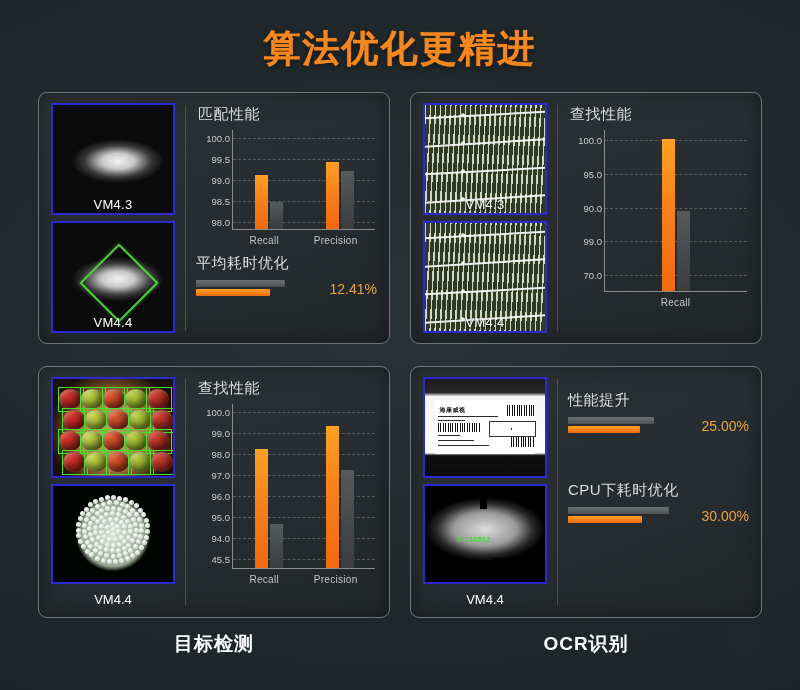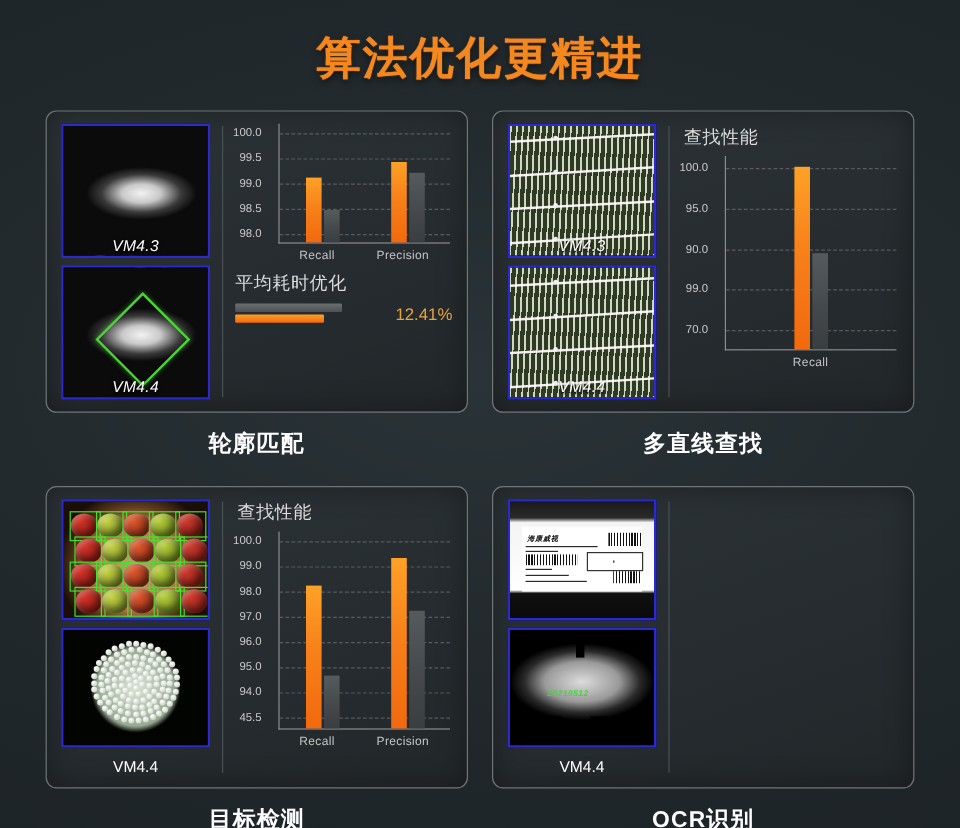--- a/index.html
+++ b/index.html
@@ -42,21 +42,21 @@
     text-align:center;font-size:19px;font-weight:bold;color:#ffffff;
     margin-top:13px;letter-spacing:1px;
   }
 
   .imgcol{width:124px;display:flex;flex-direction:column;gap:6px;flex:0 0 auto;}
   .divider{width:1px;background:#4a5054;margin:2px 10px 2px 10px;flex:0 0 auto;}
   .datacol{flex:1;min-width:0;position:relative;}
 
   .thumb{
     position:relative;border:2px solid #2a2ad0;background:#05050a;
-    overflow:hidden;flex:1;font-style:italic;
+    overflow:hidden;flex:1;
   }
   .thumb-label{
     position:absolute;left:0;right:0;bottom:1px;text-align:center;
     font-size:13px;color:#fff;text-shadow:0 1px 3px #000;letter-spacing:.3px;
   }
   .lbl-outside{text-align:center;font-size:13px;color:#fff;margin-top:2px;}
 
   
   .art{position:absolute;inset:0;}
   .art-metal{
@@ -107,21 +107,21 @@
       radial-gradient(ellipse 60px 32px at 50% 45%, #dcdcdc 0%, #9a9a9a 52%, #2a2a2a 80%, #000 100%),
       #000;
   }
   .art-metalpart .notch{position:absolute;background:#000;}
   .art-metalpart .gtxt{position:absolute;left:26%;top:52%;font-size:7px;color:#3bdd2a;font-weight:bold;letter-spacing:.4px;}
 
   
   .chart-title{font-size:15px;color:#dcdcdc;margin:2px 0 6px 2px;letter-spacing:.5px;}
   .chart{position:relative;}
   .yaxis{position:absolute;left:0;top:0;bottom:0;width:34px;}
-  .ytick{position:absolute;right:12px;transform:translateY(-50%);
+  .ytick{position:absolute;right:0;transform:translateY(-50%);
     font-size:9.5px;color:#c9c9c9;white-space:nowrap;}
   .plot{position:absolute;left:36px;right:2px;top:0;bottom:18px;
     border-left:1.3px solid #8c8c8c;border-bottom:1.3px solid #8c8c8c;}
   .gline{position:absolute;left:0;right:0;height:0;
     border-top:1px dashed #6b6b6b;opacity:.75;}
   .bars{position:absolute;inset:0;display:flex;justify-content:space-around;align-items:flex-end;}
   .grp{display:flex;align-items:flex-end;gap:2px;height:100%;position:relative;}
   .bar{width:13px;}
   .bar.o{background:linear-gradient(180deg,#FFA127 0%,#F7811A 45%,#F2690E 100%);}
   .bar.g{background:linear-gradient(180deg,#555b5d 0%,#45494b 55%,#3a3e40 100%);}
@@ -158,20 +158,21 @@
             <div class="art art-metal"></div>
             <div class="thumb-label">VM4.3</div>
           </div>
           <div class="thumb">
             <div class="art art-metal v2"></div>
             <div class="thumb-label">VM4.4</div>
           </div>
         </div>
         <div class="divider"></div>
         <div class="datacol">
+          <div class="chart-title">匹配性能</div>
           <div class="chart" id="chart0" style="height:118px">
               <div class="yaxis">
                 <div class="ytick" style="top: 91.6667px;">98.0</div>
                 <div class="ytick" style="top: 70.8333px;">98.5</div>
                 <div class="ytick" style="top: 50px;">99.0</div>
                 <div class="ytick" style="top: 29.1667px;">99.5</div>
                 <div class="ytick" style="top: 8.33333px;">100.0</div>
               </div>
               <div class="plot">
                 <div class="gline" style="top: 91.6667px;"></div>
@@ -200,21 +201,20 @@
             <div class="metric-row">
               <div class="metric-bars">
                 <div class="mbar top" style="width:72%"></div>
                 <div class="mbar bot" style="width:60%"></div>
               </div>
               <div class="metric-val">12.41%</div>
             </div>
           </div>
         </div>
       </div>
-      <div class="panel-caption">轮廓匹配</div>
     </div>
 
     <div class="col">
       <div class="panel">
         <div class="imgcol">
           <div class="thumb">
             <div class="art art-lines">
               <div class="dl" style="top:8%;transform:rotate(-3deg)"></div>
               <div class="dl" style="top:34%;transform:rotate(-3.5deg)"></div>
               <div class="dl" style="top:60%;transform:rotate(-3deg)"></div>
@@ -255,21 +255,20 @@
                     <div class="bar g" title="VM4.3: 89.3" style="height: 79.65px;"></div>
                   </div>
                 </div>
               </div>
               <div class="xlabels">
                 <div class="xlab">Recall</div>
               </div>
             </div>
         </div>
       </div>
-      <div class="panel-caption">多直线查找</div>
     </div>
 
   </div>
 
   <div class="row" style="margin-top:22px">
 
     <div class="col">
       <div class="panel">
         <div class="imgcol">
           <div class="thumb">
@@ -515,19 +514,39 @@
               <div class="notch" style="left:46%;top:8%;width:7px;height:16px"></div>
               <div class="notch" style="left:24%;bottom:6%;width:14px;height:18px"></div>
               <div class="notch" style="left:56%;bottom:6%;width:14px;height:18px"></div>
               <div class="gtxt">20210512</div>
             </div>
           </div>
           <div class="lbl-outside">VM4.4</div>
         </div>
         <div class="divider"></div>
         <div class="datacol">
+          <div class="metric" style="margin-top:14px">
+            <div class="metric-title">性能提升</div>
+            <div class="metric-row">
+              <div class="metric-bars">
+                <div class="mbar top" style="width:70%"></div>
+                <div class="mbar bot" style="width:58%"></div>
+              </div>
+              <div class="metric-val">25.00%</div>
+            </div>
+          </div>
+          <div class="metric" style="margin-top:46px">
+            <div class="metric-title">CPU下耗时优化</div>
+            <div class="metric-row">
+              <div class="metric-bars">
+                <div class="mbar top" style="width:82%"></div>
+                <div class="mbar bot" style="width:60%"></div>
+              </div>
+              <div class="metric-val">30.00%</div>
+            </div>
+          </div>
         </div>
       </div>
       <div class="panel-caption">OCR识别</div>
     </div>
 
   </div>
 </div>
 
 </body></html>

